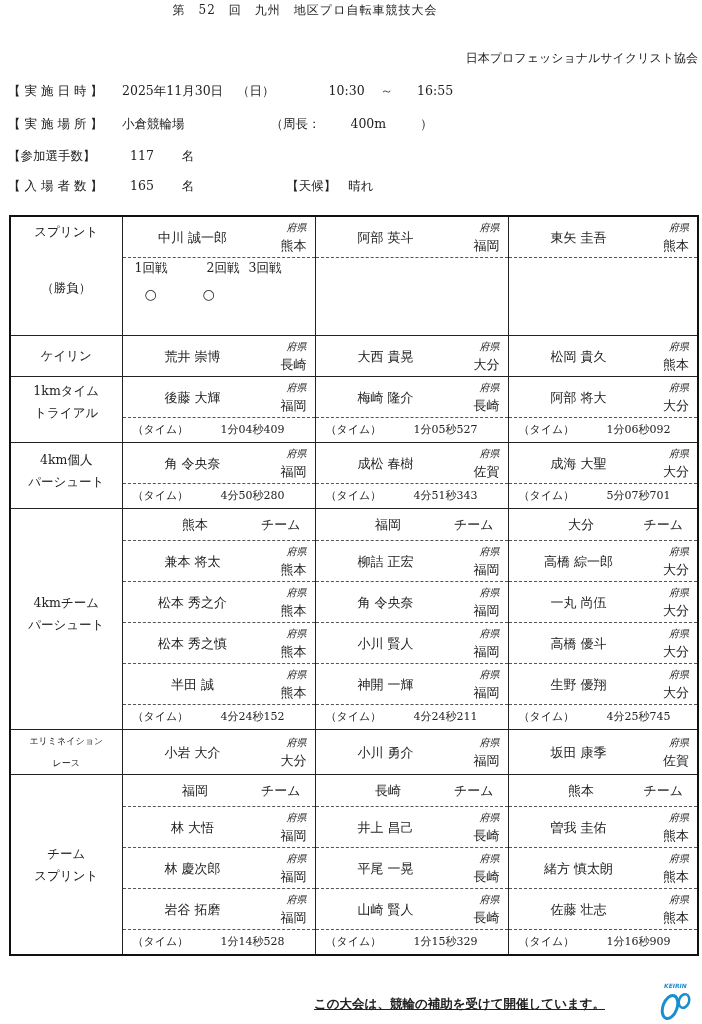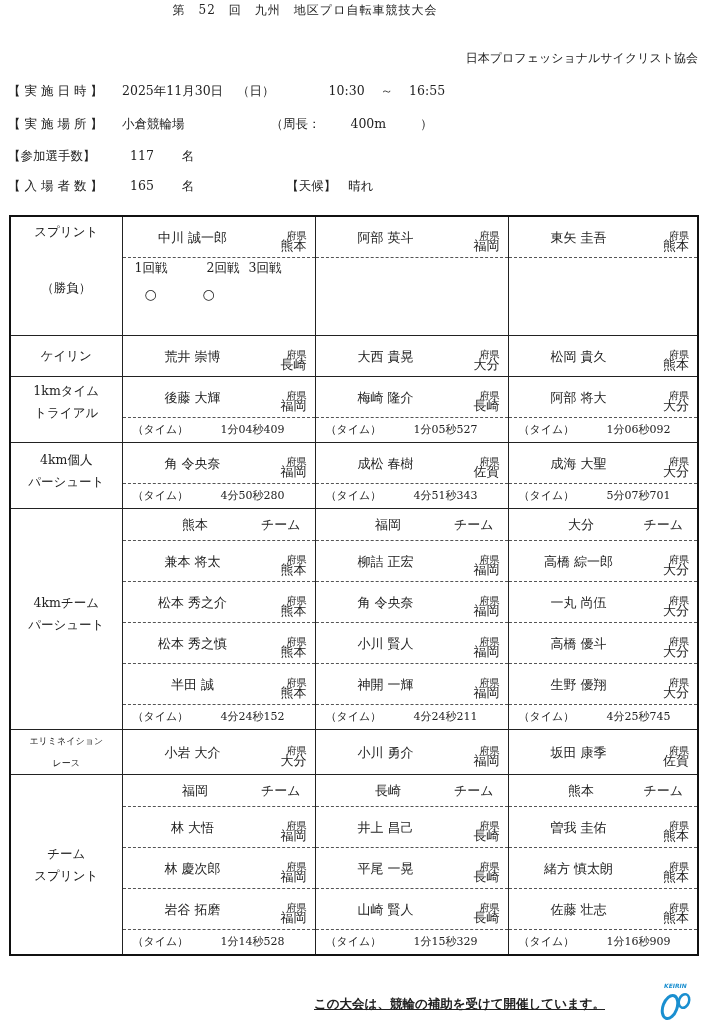--- a/index.html
+++ b/index.html
@@ -13,21 +13,21 @@
   .lbl { width: 110px; }
   table.results { position: absolute; left: 9px; top: 215px; width: 688px;
                   border-collapse: collapse; border: 2.5px solid #111; table-layout: fixed;
                   font-size: 12.5px; }
   table.results td, table.results th { border: 1px solid #222; padding: 0; vertical-align: middle; }
   th { font-weight: normal; height: 19px; border-bottom: 2px solid #111 !important; }
   td.event { text-align: center; line-height: 22px; }
   .cell { position: relative; height: 40px; border-bottom: 1px dashed #555; }
   .cell.last { border-bottom: none; }
   .cell .nm { position: absolute; left: 0; width: 140px; top: 12px; text-align: center; font-size: 13px; }
-  .cell .pl { position: absolute; right: 8px; top: 12px; font-size: 10px; }
+  .cell .pl { position: absolute; right: 8px; top: 4px; font-size: 10px; font-style: italic; }
   .cell .pv { position: absolute; right: 8px; top: 20px; font-size: 13px; }
   .trow { height: 24px; line-height: 24px; font-size: 11px; position: relative; }
   .trow .tl { position: absolute; left: 10px; }
   .trow .tv { position: absolute; left: 98px; }
   .team { height: 31px; line-height: 31px; position: relative; border-bottom: 1px dashed #555; font-size: 13px; }
   .team .tn { position: absolute; left: 0; width: 145px; text-align: center; }
   .team .tt { position: absolute; right: 14px; }
   .rounds { height: 77px; position: relative; font-size: 12.5px; }
   .rounds .r { position: absolute; top: 2px; }
   .rounds .c { position: absolute; top: 28px; font-size: 14px; }
@@ -41,21 +41,21 @@
 
 <div class="title">第　52　回　九州　地区プロ自転車競技大会</div>
 <div class="org">日本プロフェッショナルサイクリスト協会</div>
 
 <div class="info-row" style="top:83px">
   <span class="lbl">【 実 施 日 時 】</span>
   <span>2025年11月30日</span>
   <span style="margin-left:10px">（日）</span>
   <span style="margin-left:50px">10:30</span>
   <span style="margin-left:12px">～</span>
-  <span style="margin-left:12px">16:55</span>
+  <span style="margin-left:20px">16:55</span>
 </div>
 <div class="info-row" style="top:116px">
   <span class="lbl">【 実 施 場 所 】</span>
   <span>小倉競輪場</span>
   <span style="margin-left:82px">（周長：</span>
   <span style="margin-left:26px">400m</span>
   <span style="margin-left:30px">）</span>
 </div>
 <div class="info-row" style="top:148px">
   <span class="lbl">【参加選手数】</span>

